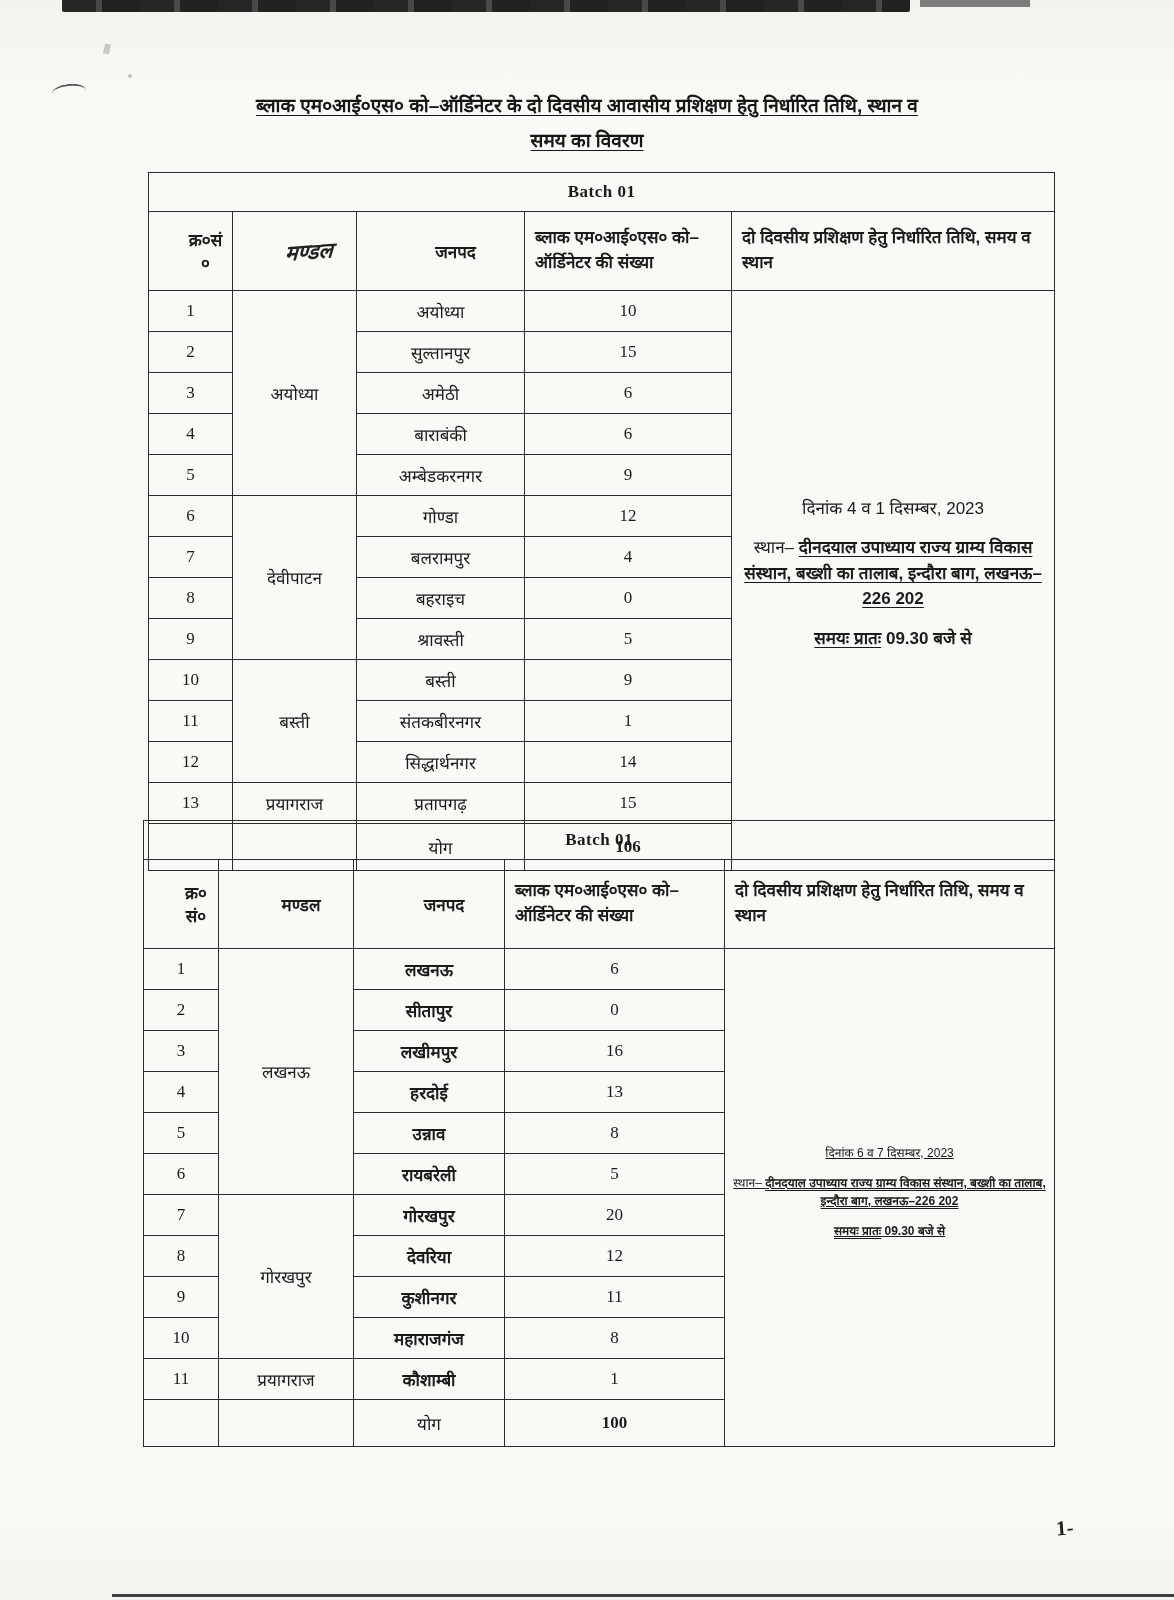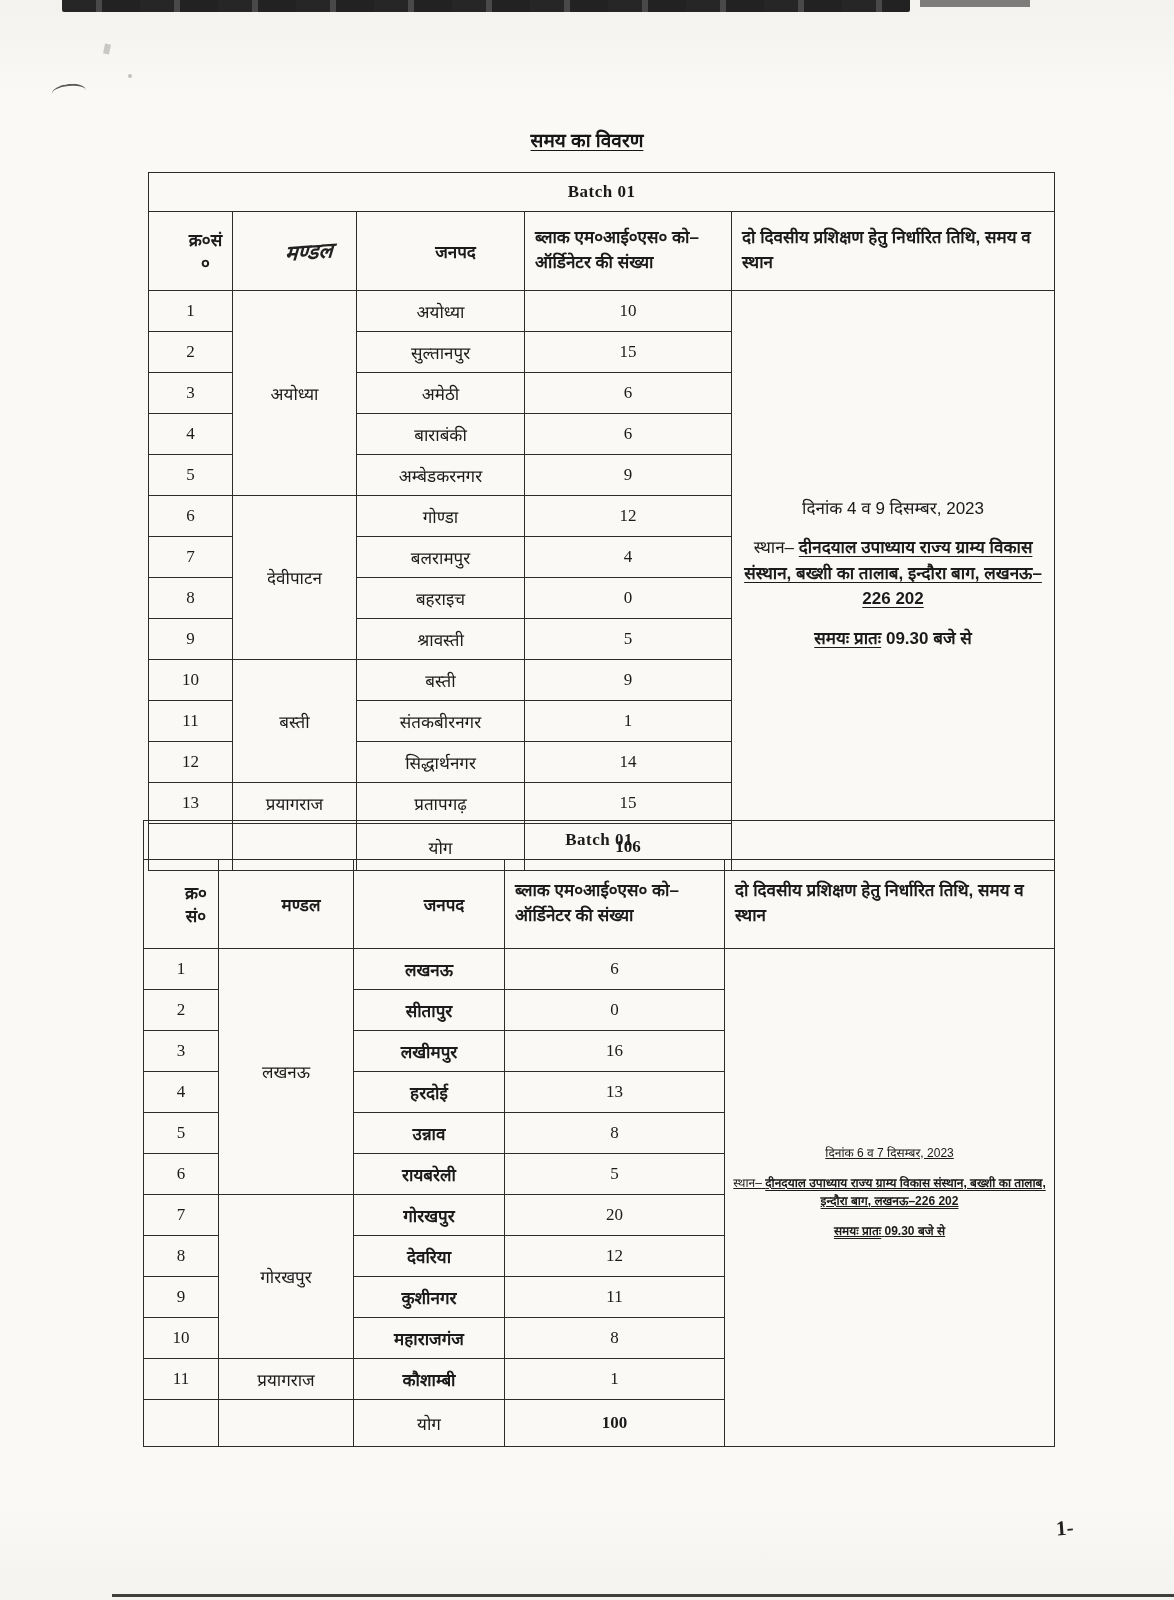--- a/index.html
+++ b/index.html
@@ -58,21 +58,21 @@
 <body>
 
 <div class="scan-strip"></div>
 <div class="scan-strip2"></div>
 <div class="pen-arc"></div>
 <div class="speck1"></div>
 <div class="speck2"></div>
 <div class="bottom-line"></div>
 
 <div class="doc-title">
-  <br>
+  <span class="u">ब्लाक एम०आई०एस० को–ऑर्डिनेटर के दो दिवसीय आवासीय प्रशिक्षण हेतु निर्धारित तिथि, स्थान व</span><br>
   <span class="u">समय का विवरण</span>
 </div>
 
 <table class="sched" id="t1" style="top:172px;left:148px;width:906px;">
   <colgroup>
       <col style="width:84px">
       <col style="width:124px">
       <col style="width:168px">
       <col style="width:207px">
       <col style="width:323px">
@@ -87,21 +87,21 @@
     <td class="c-janpad">जनपद</td>
     <td class="c-count">ब्लाक एम०आई०एस० को–ऑर्डिनेटर की संख्या</td>
     <td class="c-info">दो दिवसीय प्रशिक्षण हेतु निर्धारित तिथि, समय व स्थान</td>
   </tr>
   <tr class="data">
     <td class="sno">1</td>
     <td class="mandal" rowspan="5">अयोध्या</td>
     <td class="janpad">अयोध्या</td>
     <td class="count">10</td>
     <td class="info-cell" rowspan="14">
-      <p><span>दिनांक 4 व 9 दिसम्बर, 2023</span></p>
+      <p><span>दिनांक 4 व 1 दिसम्बर, 2023</span></p>
       <p><span>स्थान–</span> <span class="venue u">दीनदयाल उपाध्याय राज्य ग्राम्य विकास संस्थान, बख्शी का तालाब, इन्दौरा बाग, लखनऊ–226 202</span></p>
       <p><span class="bold u">समयः प्रातः</span> <span class="bold">09.30 बजे से</span></p>
     </td>
   </tr>
   <tr class="data">
         <td class="sno">2</td>
         <td class="janpad">सुल्तानपुर</td>
         <td class="count">15</td>
       </tr>
   <tr class="data">

